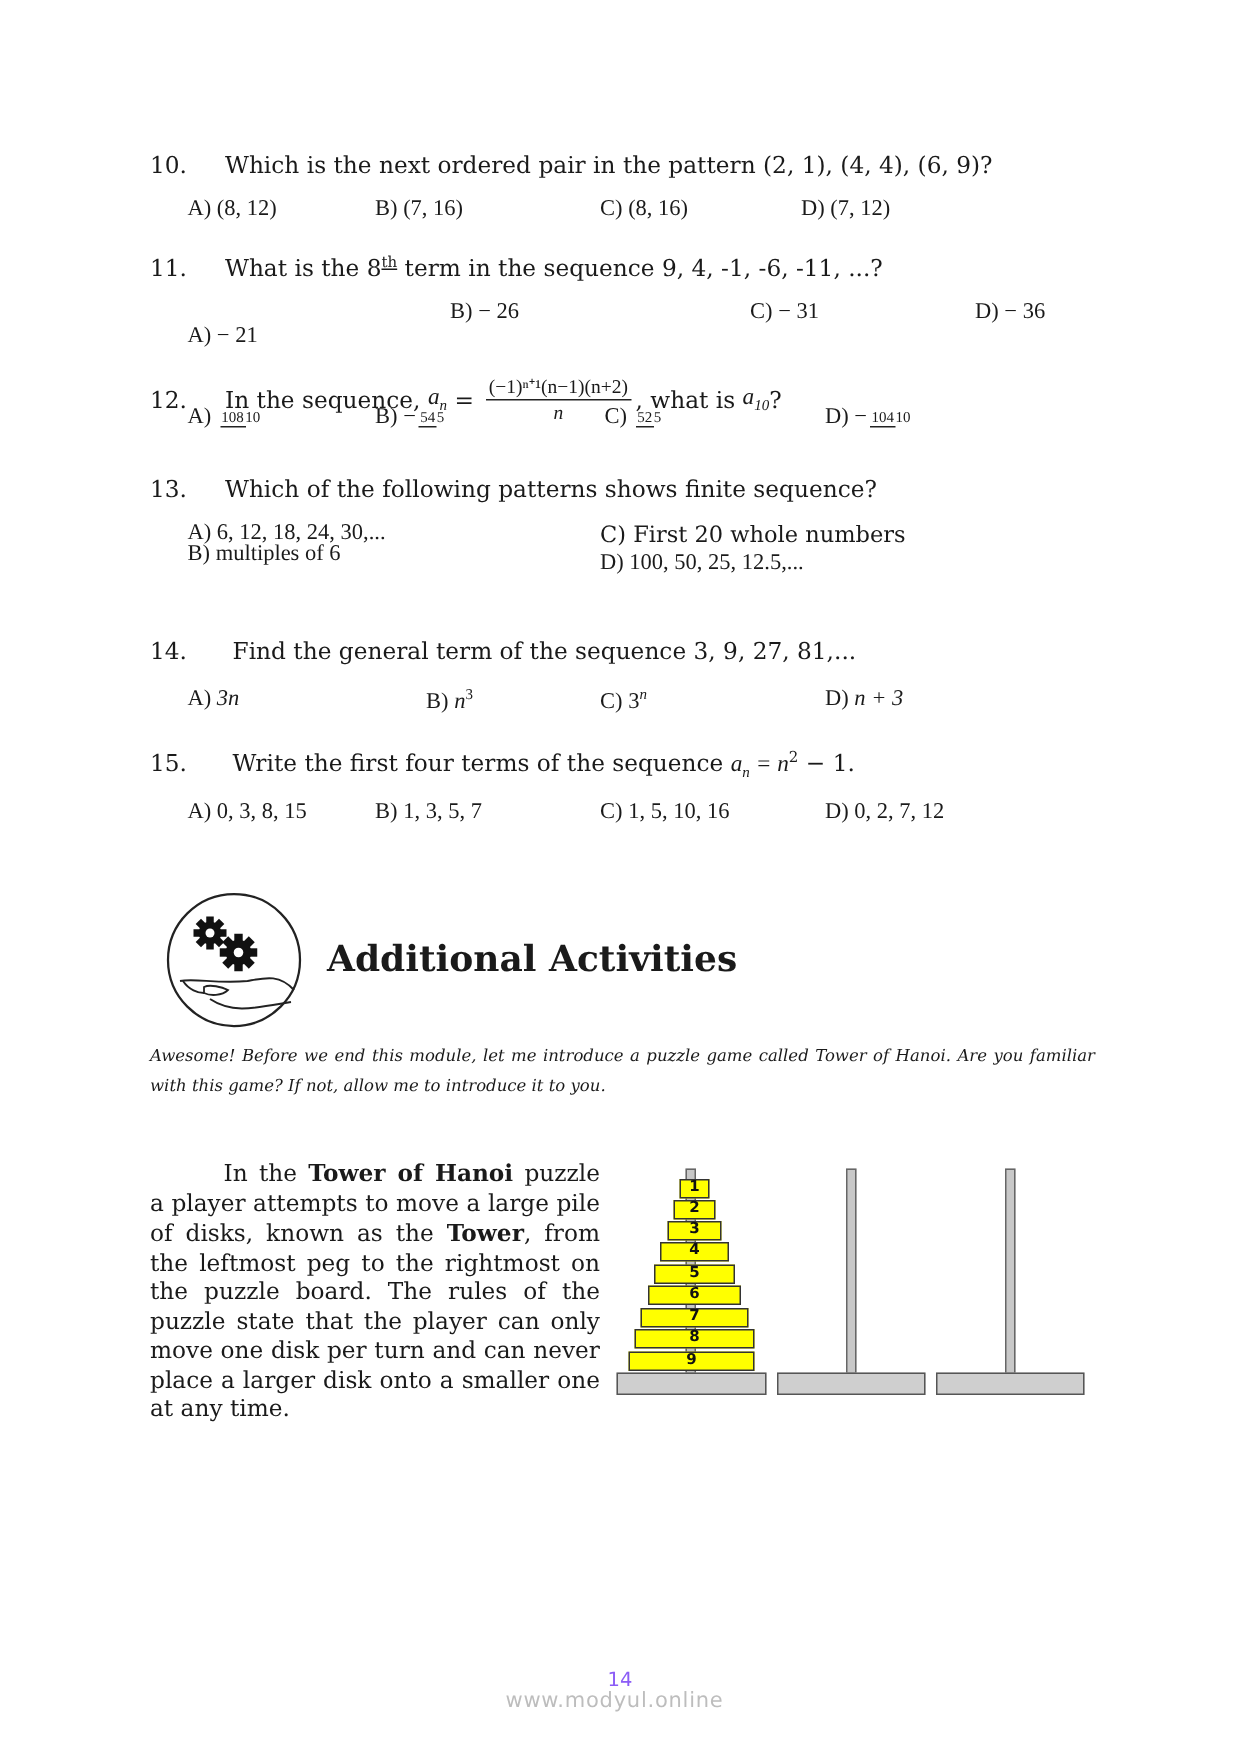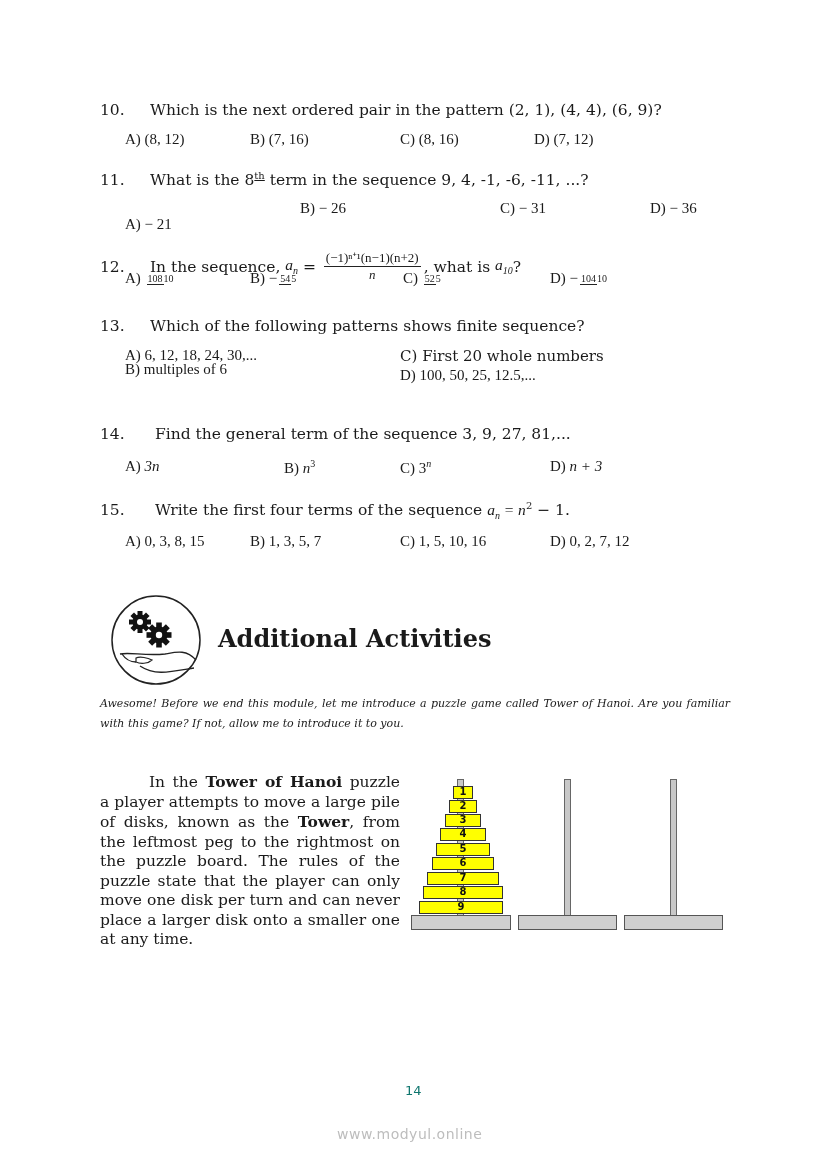--- a/index.html
+++ b/index.html
@@ -10,21 +10,21 @@
   .qnum { display: inline-block; width: 50px; }
   .opt { font-size: 15px; font-family: "Liberation Serif", serif; white-space: nowrap; }
   .math { font-family: "Liberation Serif", serif; font-style: italic; }
   .frac { display: inline-flex; flex-direction: row; align-items: center; vertical-align: middle; font-size: 10px; line-height: 11px; margin: 0 2px; }
   .frac .num { border-bottom: 1px solid #222; padding: 0 1px; }
   .bigfrac { display: inline-flex; flex-direction: column; align-items: center; vertical-align: middle; font-size: 13px; line-height: 16px; margin: 0 3px; font-family: "Liberation Serif", serif; }
   .bigfrac .num { border-bottom: 1px solid #222; padding: 0 2px; }
   .heading { font-family: "DejaVu Serif", serif; font-weight: bold; font-size: 24px; }
   .para { font-size: 11px; line-height: 20px; text-align: justify; font-style: italic; }
   .para2 { font-size: 15.5px; line-height: 19.5px; text-align: justify; }
-  .footer { font-family: "DejaVu Sans", sans-serif; font-size: 13px; color: #0f766e; }
+  .footer { font-family: "DejaVu Sans", sans-serif; font-size: 13px; color: #8b5cf6; margin-top: 30px; }
   .watermark { font-family: "DejaVu Sans", sans-serif; font-size: 14px; color: #bdbdbd; letter-spacing: 0.5px; }
   .base { position: absolute; background: #cfcfcf; border: 1.5px solid #555; box-sizing: border-box; height: 15px; }
   .peg { position: absolute; background: #c8c8c8; border: 1.5px solid #666; box-sizing: border-box; width: 7px; }
   .disk { position: absolute; background: #ffff00; border: 1.5px solid #333; box-sizing: border-box; height: 13px;
           font-family: "DejaVu Sans", sans-serif; font-weight: bold; font-size: 10px; line-height: 10px; text-align: center; color: #111; }
 </style>
 </head>
 <body>
 
 <div class="abs q" style="left:100px; top:101px;">

